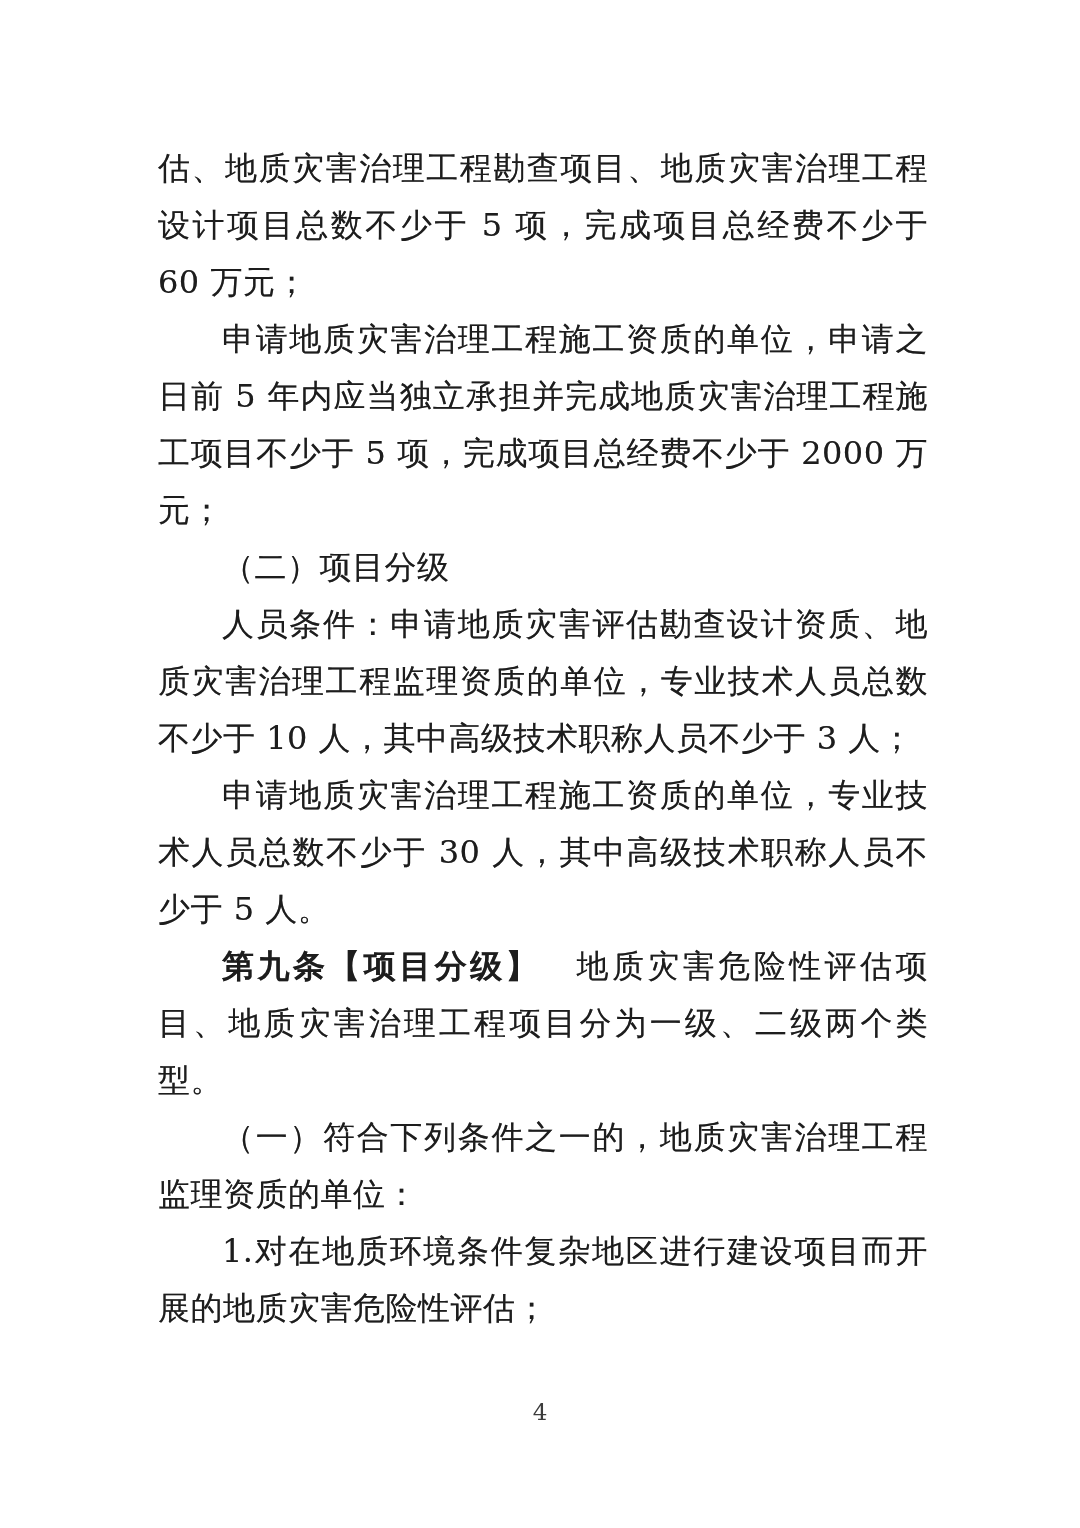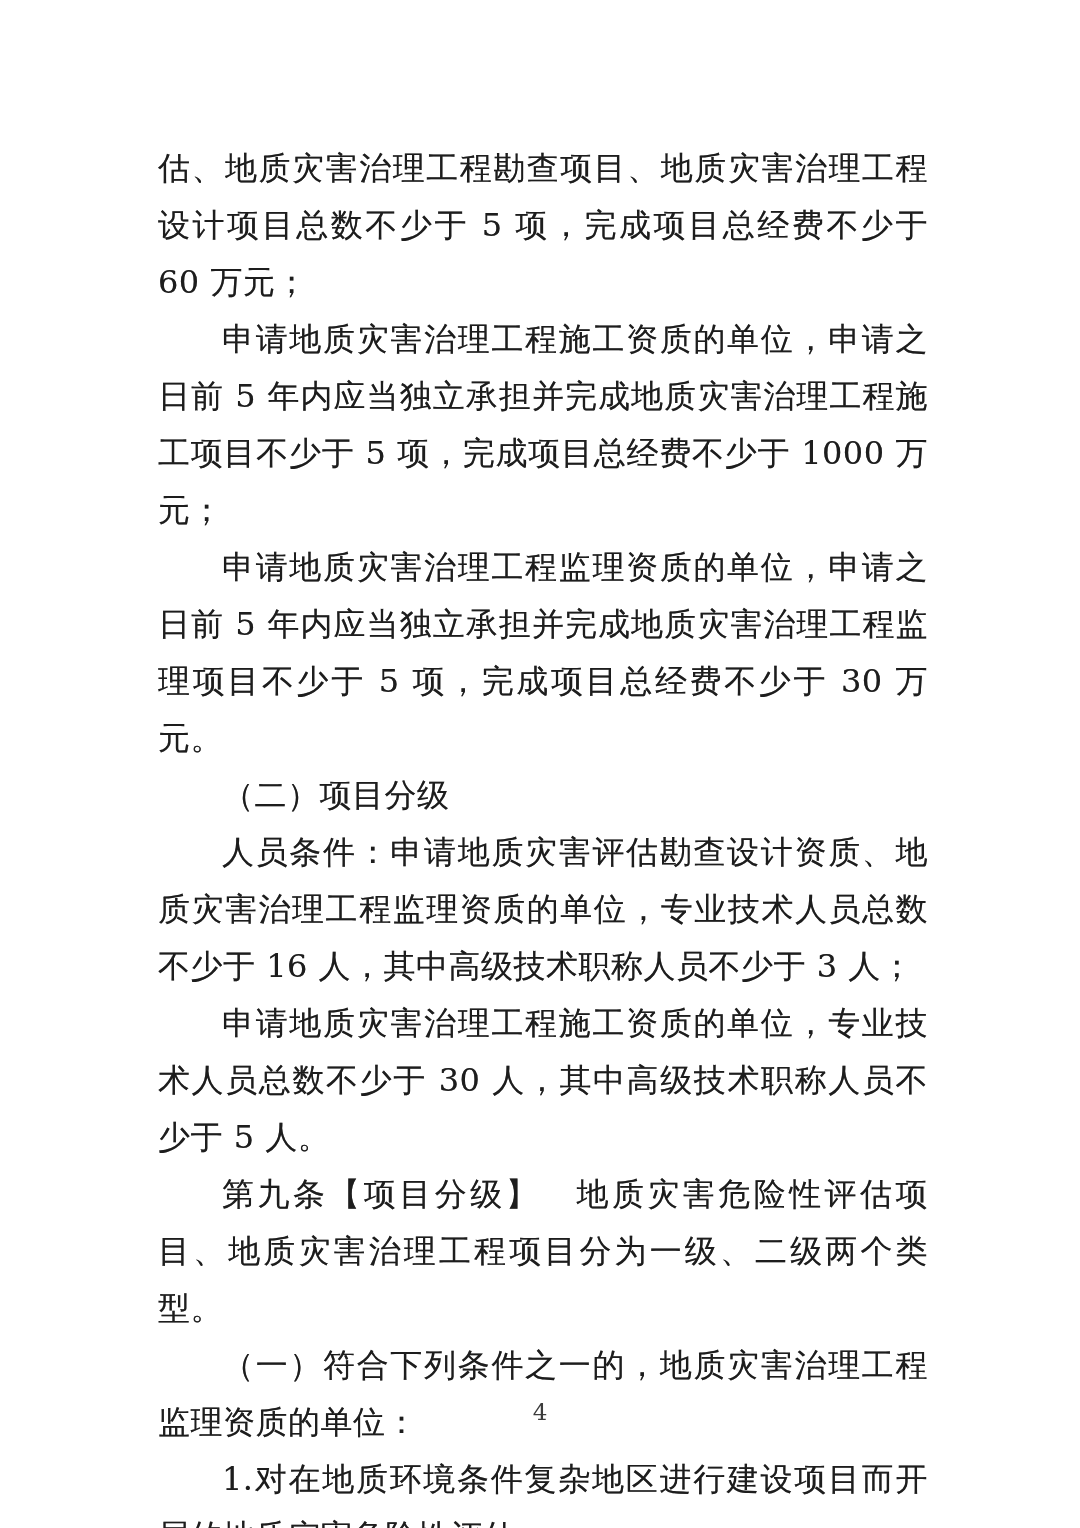--- a/index.html
+++ b/index.html
@@ -32,21 +32,21 @@
   }
   .para {
     margin: 0;
     padding: 0;
     text-shadow: 0 0 0.5px rgba(30,30,30,0.55);
   }
   .indent {
     text-indent: 2em;
   }
   .bold {
-    font-weight: 400;
+    font-weight: 700;
   }
   .page-number {
     position: absolute;
     top: 1398px;
     left: 0;
     width: 1080px;
     text-align: center;
     font-size: 23px;
     line-height: 28px;
     color: #3c3c3c;
@@ -54,27 +54,26 @@
 </style>
 </head>
 <body>
 
 <div class="page">
 
   <div class="text-block">
 
     <div class="para">估、地质灾害治理工程勘查项目、地质灾害治理工程设计项目总数不少于 5 项，完成项目总经费不少于 60 万元；</div>
 
-    <div class="para indent">申请地质灾害治理工程施工资质的单位，申请之日前 5 年内应当独立承担并完成地质灾害治理工程施工项目不少于 5 项，完成项目总经费不少于 1000 万元；</div>
+    <div class="para indent">申请地质灾害治理工程施工资质的单位，申请之日前 5 年内应当独立承担并完成地质灾害治理工程施工项目不少于 5 项，完成项目总经费不少于 2000 万元；</div>
 
-    <div class="para indent">申请地质灾害治理工程监理资质的单位，申请之日前 5 年内应当独立承担并完成地质灾害治理工程监理项目不少于 5 项，完成项目总经费不少于 30 万元。</div>
 
     <div class="para indent">（二）项目分级</div>
 
-    <div class="para indent">人员条件：申请地质灾害评估勘查设计资质、地质灾害治理工程监理资质的单位，专业技术人员总数不少于 16 人，其中高级技术职称人员不少于 3 人；</div>
+    <div class="para indent">人员条件：申请地质灾害评估勘查设计资质、地质灾害治理工程监理资质的单位，专业技术人员总数不少于 10 人，其中高级技术职称人员不少于 3 人；</div>
 
     <div class="para indent">申请地质灾害治理工程施工资质的单位，专业技术人员总数不少于 30 人，其中高级技术职称人员不少于 5 人。</div>
 
     <div class="para indent">
       <span class="bold">第九条【项目分级】</span><span>　地质灾害危险性评估项目、地质灾害治理工程项目分为一级、二级两个类型。</span>
     </div>
 
     <div class="para indent">（一）符合下列条件之一的，地质灾害治理工程监理资质的单位：</div>
 
     <div class="para indent">1.对在地质环境条件复杂地区进行建设项目而开展的地质灾害危险性评估；</div>

